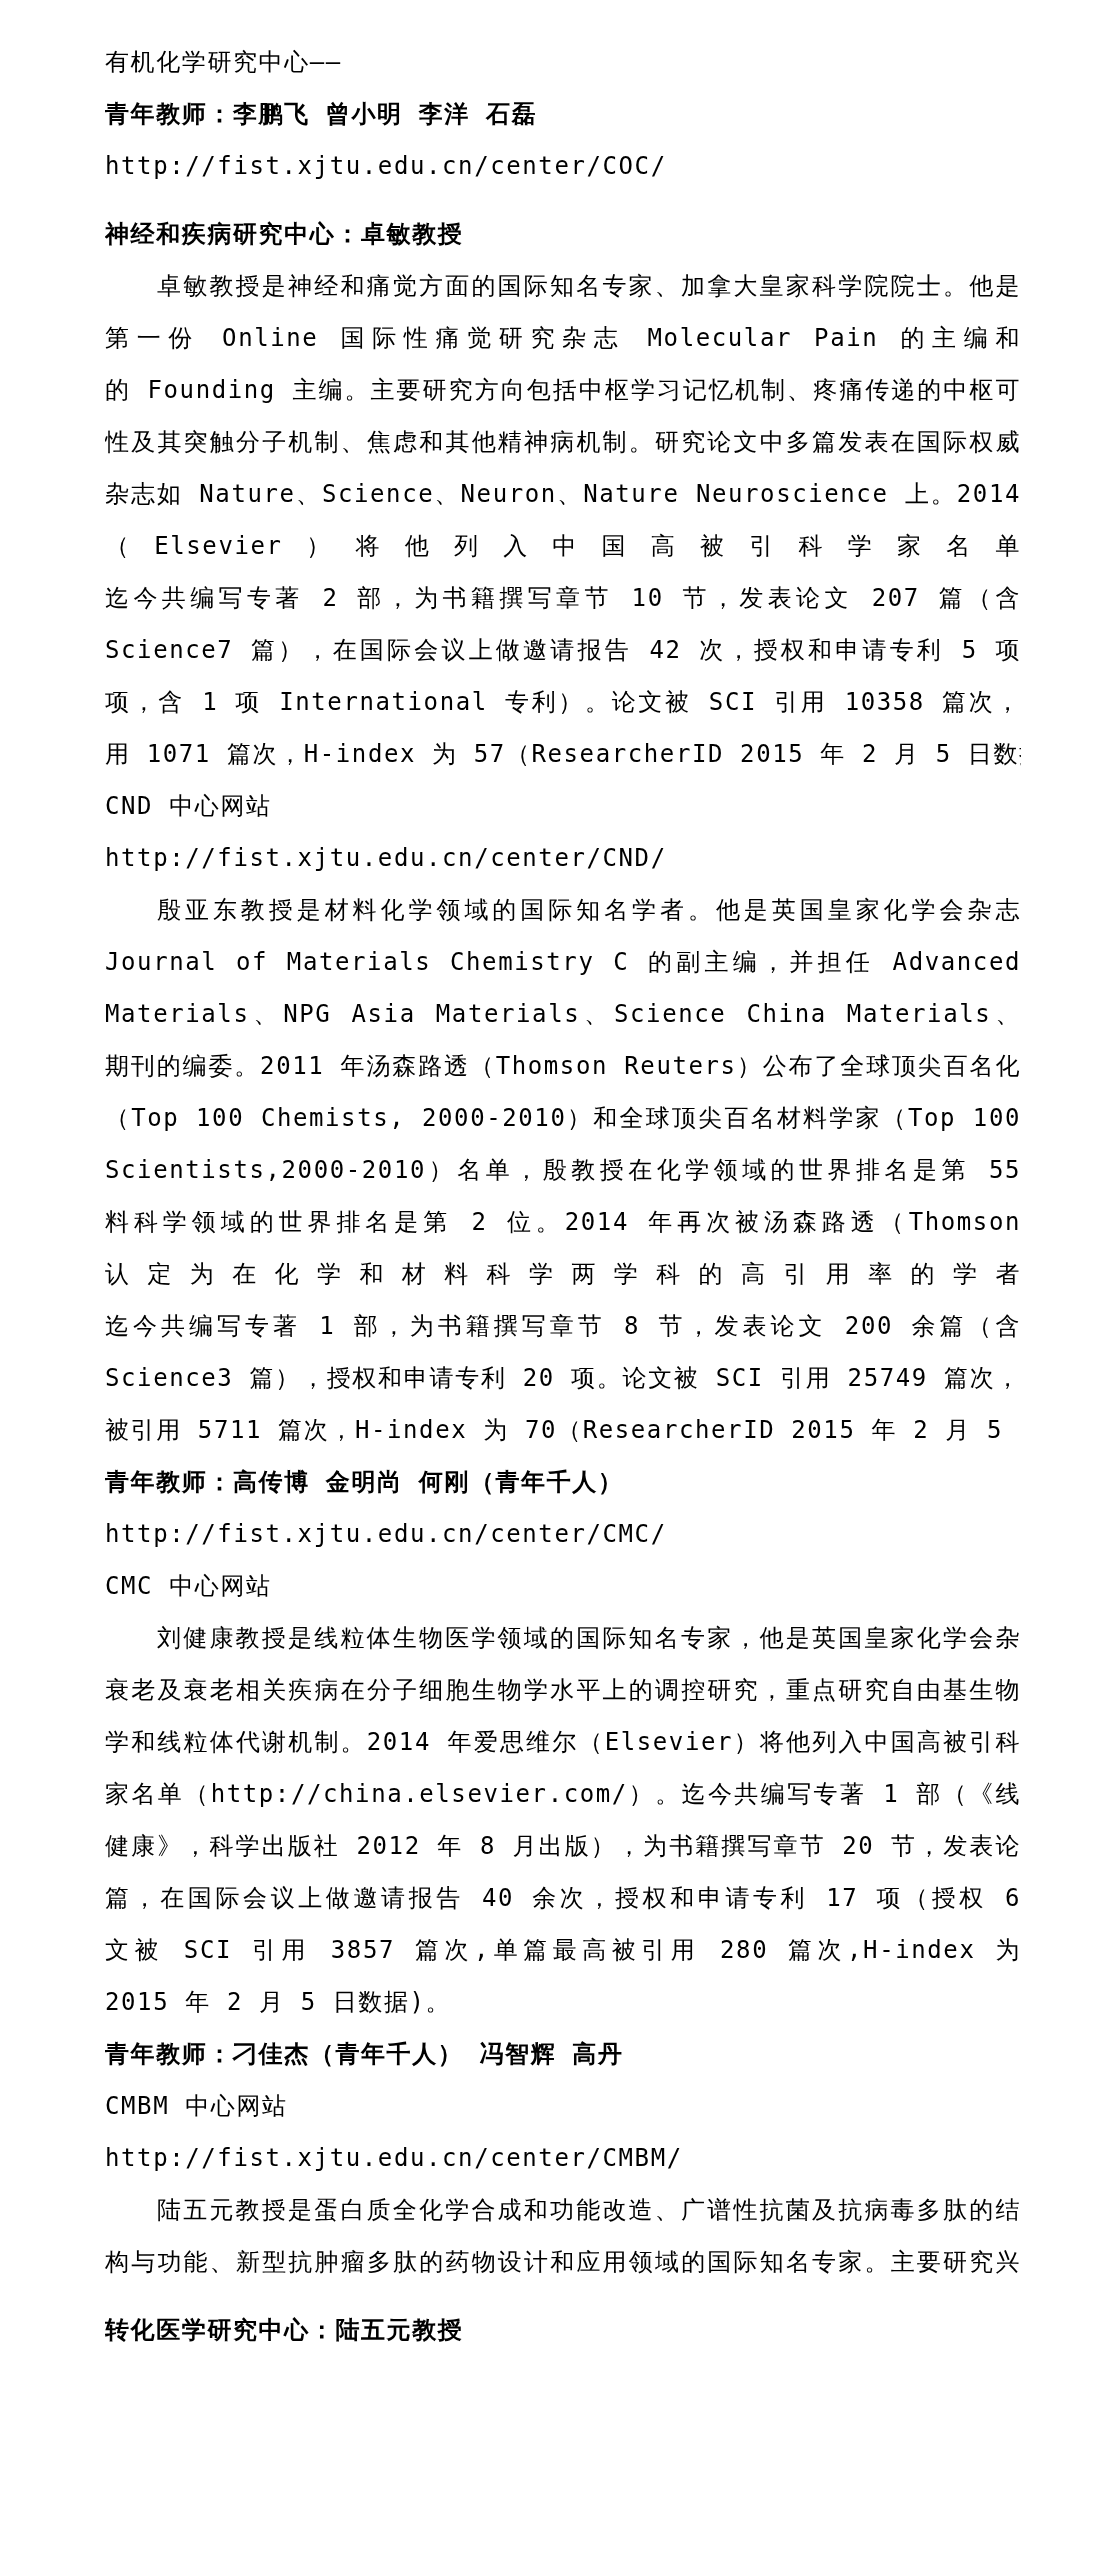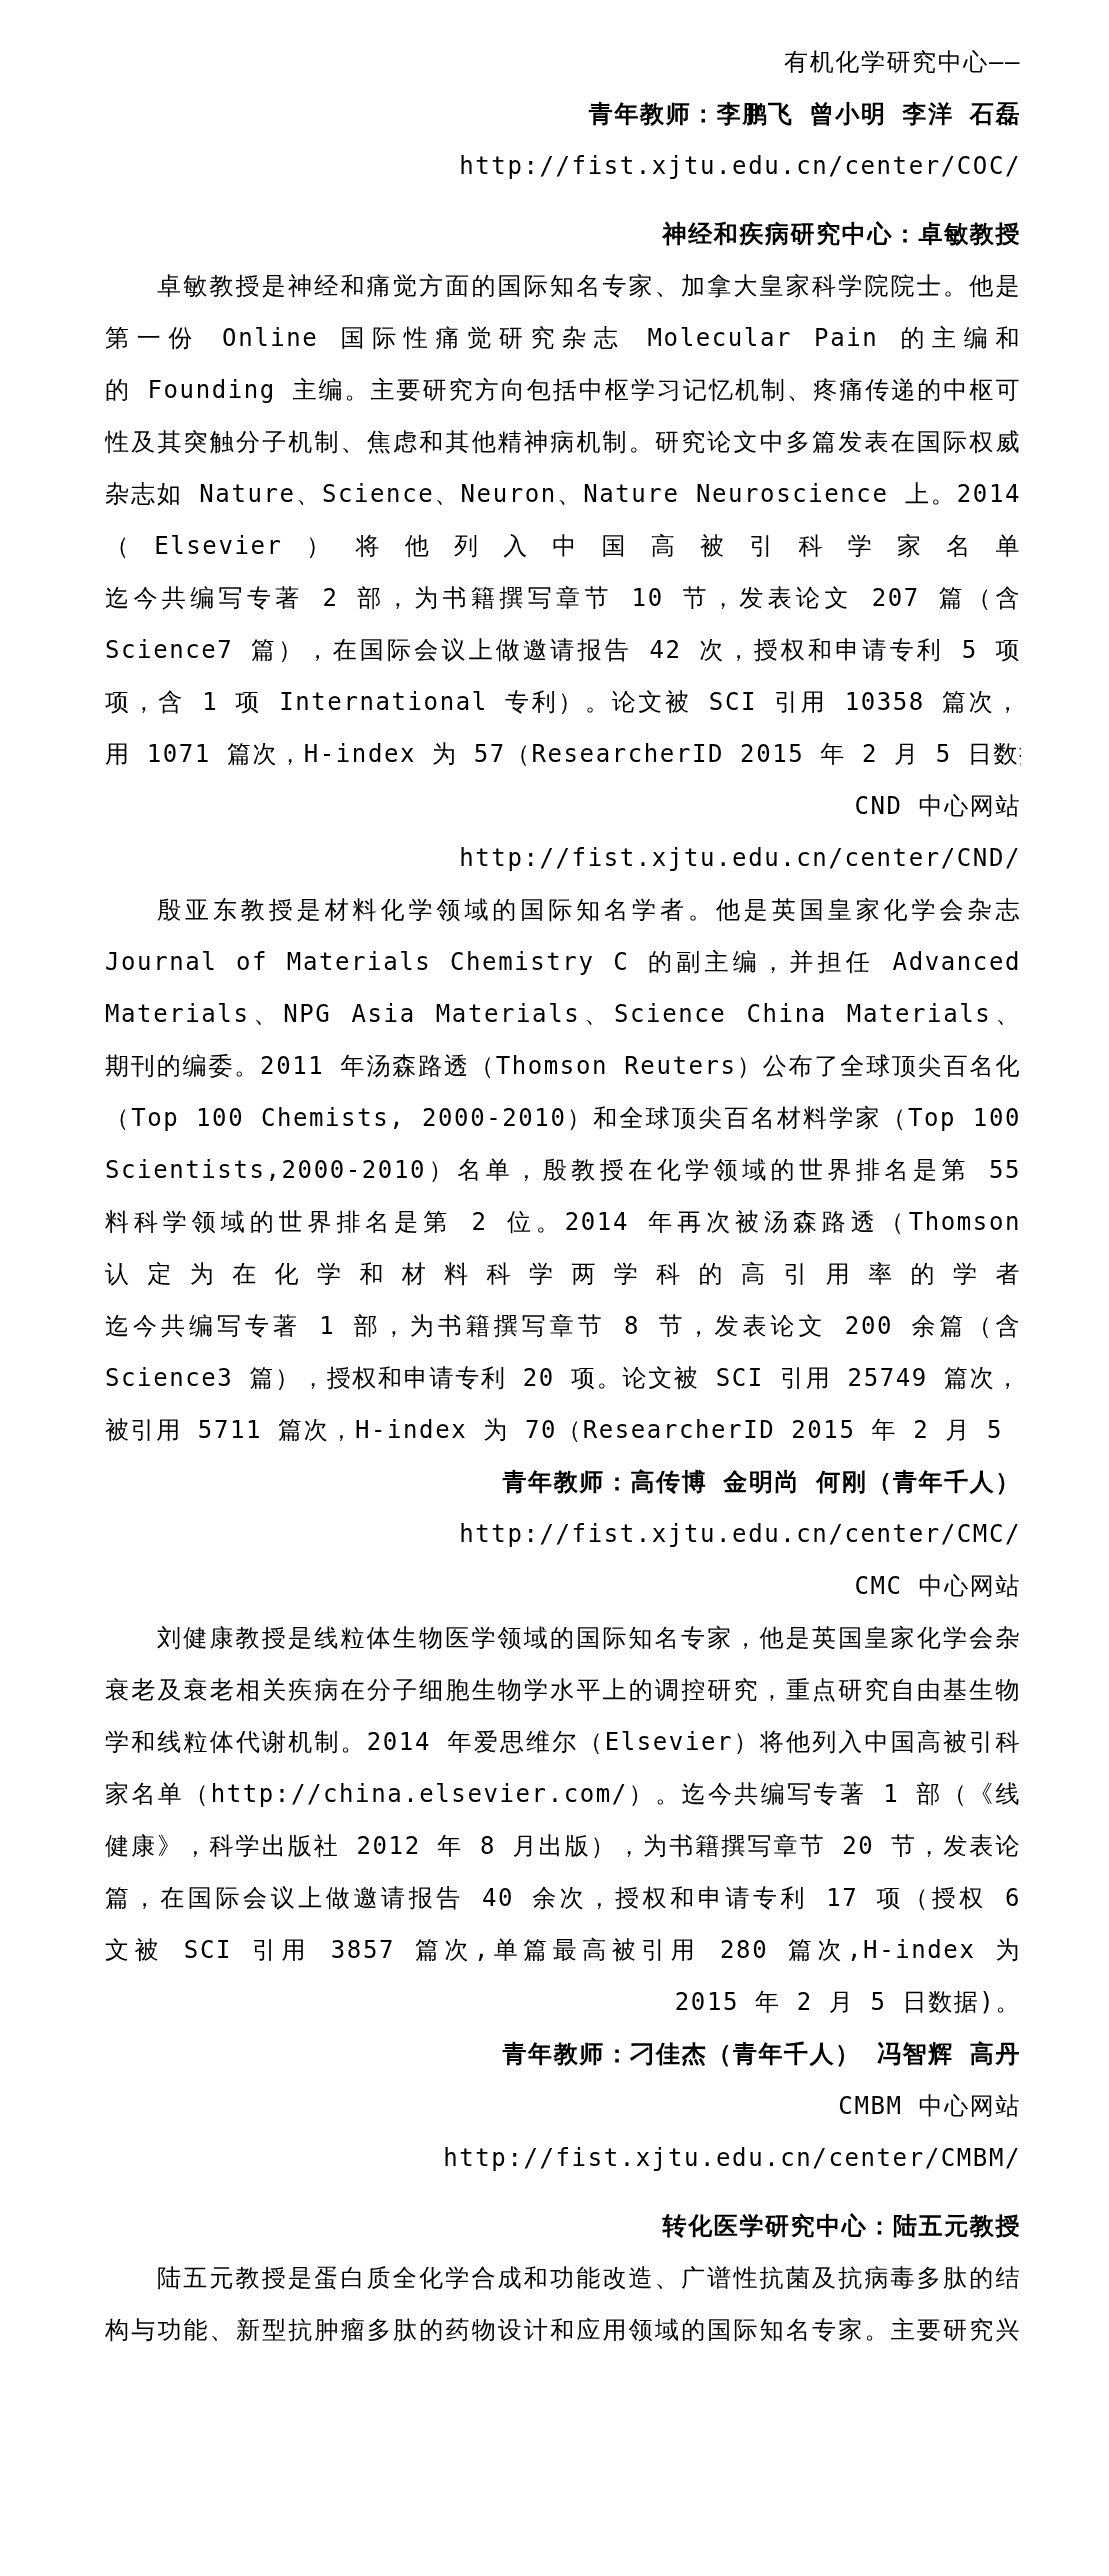--- a/index.html
+++ b/index.html
@@ -29,21 +29,21 @@
   .block.center-heading .line {
     font-weight: bold;
   }
   .line {
     height: 52px;
     line-height: 52px;
     font-size: 24px;
     letter-spacing: 1.6px;
     white-space: pre;
     overflow: hidden;
-    text-align: right;
+    text-align: left;
   }
   .line.fill {
     white-space: normal;
     text-align: justify;
     text-align-last: justify;
   }
   .line.indent {
     text-indent: 52px;
   }
 </style>
@@ -115,21 +115,21 @@
     </div>
     <div class="block heading">
       <div class="line">青年教师：刁佳杰（青年千人） 冯智辉 高丹</div>
     </div>
     <div class="block body">
       <div class="line">CMBM 中心网站</div>
     </div>
     <div class="block body">
       <div class="line">http://fist.xjtu.edu.cn/center/CMBM/</div>
     </div>
-    <div class="block center-heading">
-      <div class="line">转化医学研究中心：陆五元教授</div>
-    </div>
     <div class="block body">
       <div class="line indent fill">陆五元教授是蛋白质全化学合成和功能改造、广谱性抗菌及抗病毒多肽的结</div>
       <div class="line fill">构与功能、新型抗肿瘤多肽的药物设计和应用领域的国际知名专家。主要研究兴</div>
+    </div>
+    <div class="block center-heading">
+      <div class="line">转化医学研究中心：陆五元教授</div>
     </div>
   </div>
 
 
 </body></html>

